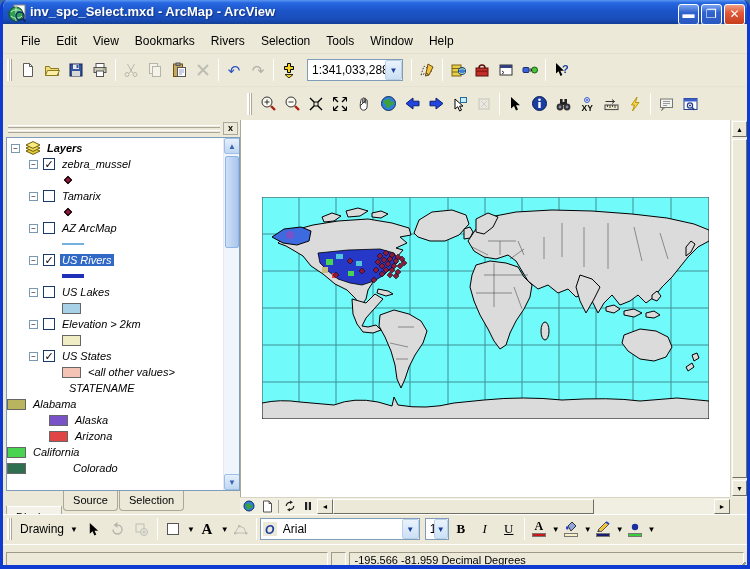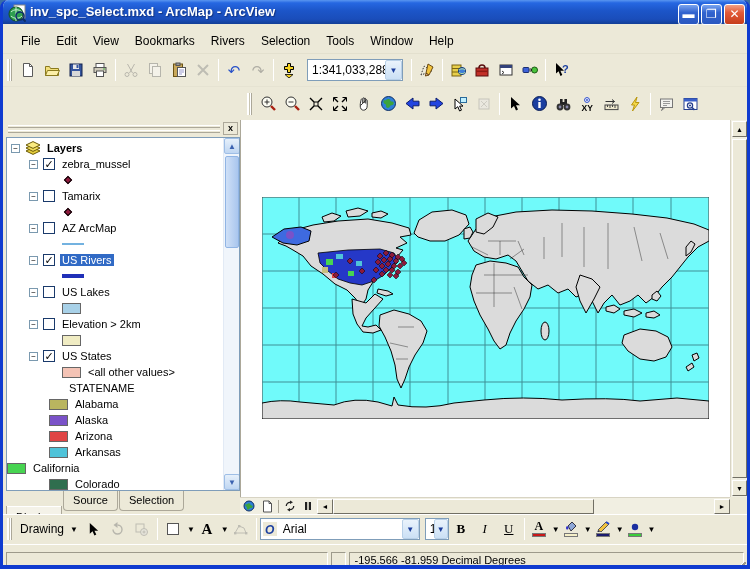--- a/index.html
+++ b/index.html
@@ -49,21 +49,21 @@
   .toc-close { position:absolute; right:2px; top:0; width:15px; height:13px; border:1px solid #ACA899;
      background:#ECE9D8; font-size:9px; font-weight:bold; text-align:center; line-height:11px; color:#000; }
   .toc-body { position:absolute; left:0; right:0; top:15px; bottom:23px; background:#fff;
      border:1px solid #7F9DB9; overflow:hidden; }
   .tree { position:absolute; left:0; top:2px; right:17px; }
   .trow { height:16px; display:flex; align-items:center; font-size:11px; white-space:nowrap; }
   .exp { width:9px; height:9px; border:1px solid #7A99AF; background:#fff; color:#000; font-size:8px;
      line-height:7px; text-align:center; margin-right:5px; flex:none; }
   .cb { width:12px; height:12px; border:1px solid #1A3A6B; background:#fff; margin-right:5px; flex:none;
      font-size:11px; font-weight:bold; line-height:11px; text-align:center; color:#000; }
-  .lname { padding:0 2px; }
+  .lname { padding:0 2px;font-style:italic; }
   .lname.sel { background:#316AC5; color:#fff; }
   .symrow { height:16px; display:flex; align-items:center; }
   .sym-diamond { width:6px; height:6px; transform:rotate(45deg); border:1px solid #000; }
   .sym-line { width:22px; }
   .sym-fill { width:19px; height:11px; border:1px solid #666; }
   .layers-ico { width:16px; height:14px; margin-right:4px; }
   
   .toc-sb { position:absolute; top:0; right:0; width:16px; bottom:0; background:#F0F5FB; border-left:1px solid #E2EAF5; }
   .sbbtn { position:absolute; left:0; width:16px; height:16px; background:linear-gradient(180deg,#E6F0FB,#BFD6F2);
      border:1px solid #9EBEE6; border-radius:2px; color:#3B62B0; font-size:8px; display:flex; align-items:center; justify-content:center; }
@@ -471,41 +471,37 @@
             <span class="cb">✓</span>
             <span class="lname">US States</span>
           </div>
           <div class="trow" style="padding-left:55px;">
             <span class="sym-fill" style="margin-right: 5px; background: rgb(244, 195, 181);"></span>
             <span class="lname">&lt;all other values&gt;</span>
           </div>
           <div class="trow" style="padding-left:60px;">
             <span class="lname">STATENAME</span>
           </div>
-          <div class="trow" style="padding-left:42px;text-align:right;">
+          <div class="trow" style="text-align:right;">
             <span class="sym-fill" style="margin-right: 5px; background: rgb(185, 181, 95);"></span>
             <span class="lname">Alabama</span>
           </div>
           <div class="trow" style="padding-left:42px;">
             <span class="sym-fill" style="margin-right: 5px; background: rgb(122, 82, 200);"></span>
             <span class="lname">Alaska</span>
           </div>
           <div class="trow" style="padding-left:42px;">
             <span class="sym-fill" style="margin-right: 5px; background: rgb(224, 69, 69);"></span>
             <span class="lname">Arizona</span>
           </div>
-          <div class="trow" style="padding-left:42px;">
-            <span class="sym-fill" style="margin-right: 5px; background: rgb(79, 195, 217);"></span>
-            <span class="lname">Arkansas</span>
-          </div>
           <div class="trow" style="">
             <span class="sym-fill" style="margin-right: 5px; background: rgb(71, 212, 81);"></span>
             <span class="lname">California</span>
           </div>
-          <div class="trow" style="padding-left:42px;">
+          <div class="trow" style="gap:40px;">
             <span class="sym-fill" style="margin-right: 5px; background: rgb(47, 110, 78);"></span>
             <span class="lname">Colorado</span>
           </div>
         </div>
 
         <div class="toc-sb">
           <div class="sbbtn" style="top:0;">▲</div>
           <div class="sbthumb" style="top:18px; height:92px;"></div>
           <div class="sbbtn" style="bottom:0;">▼</div>
         </div>

